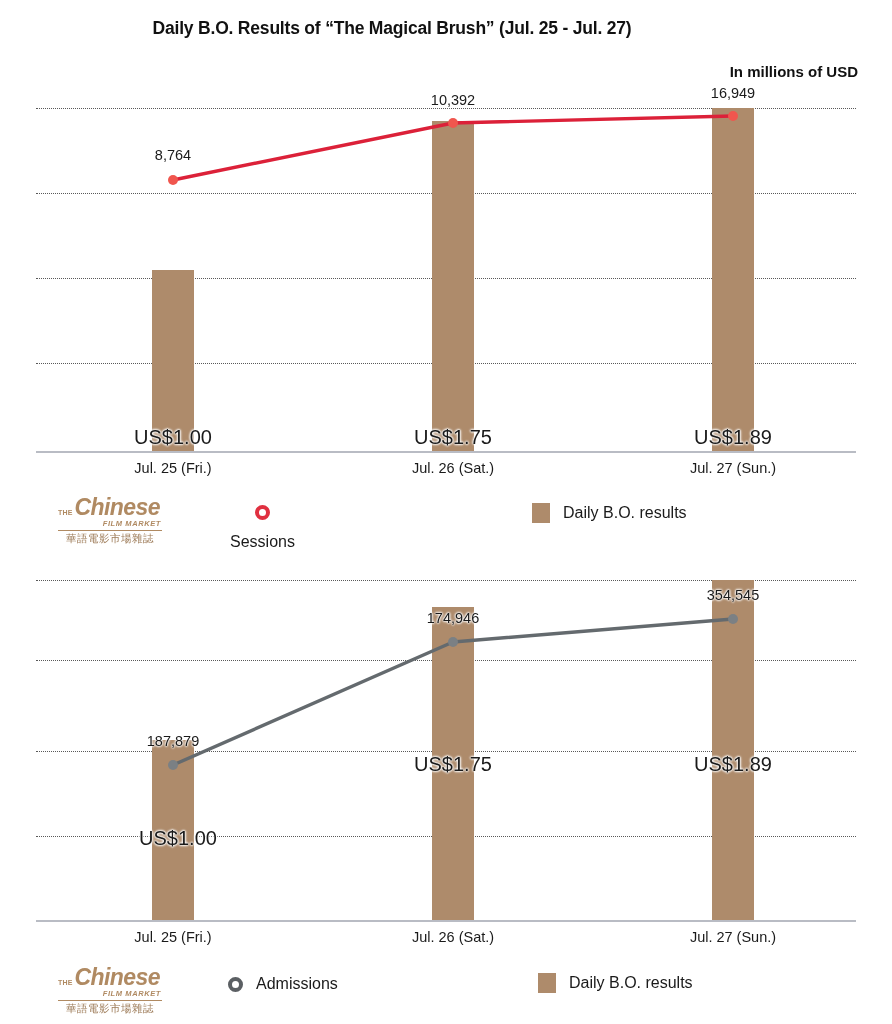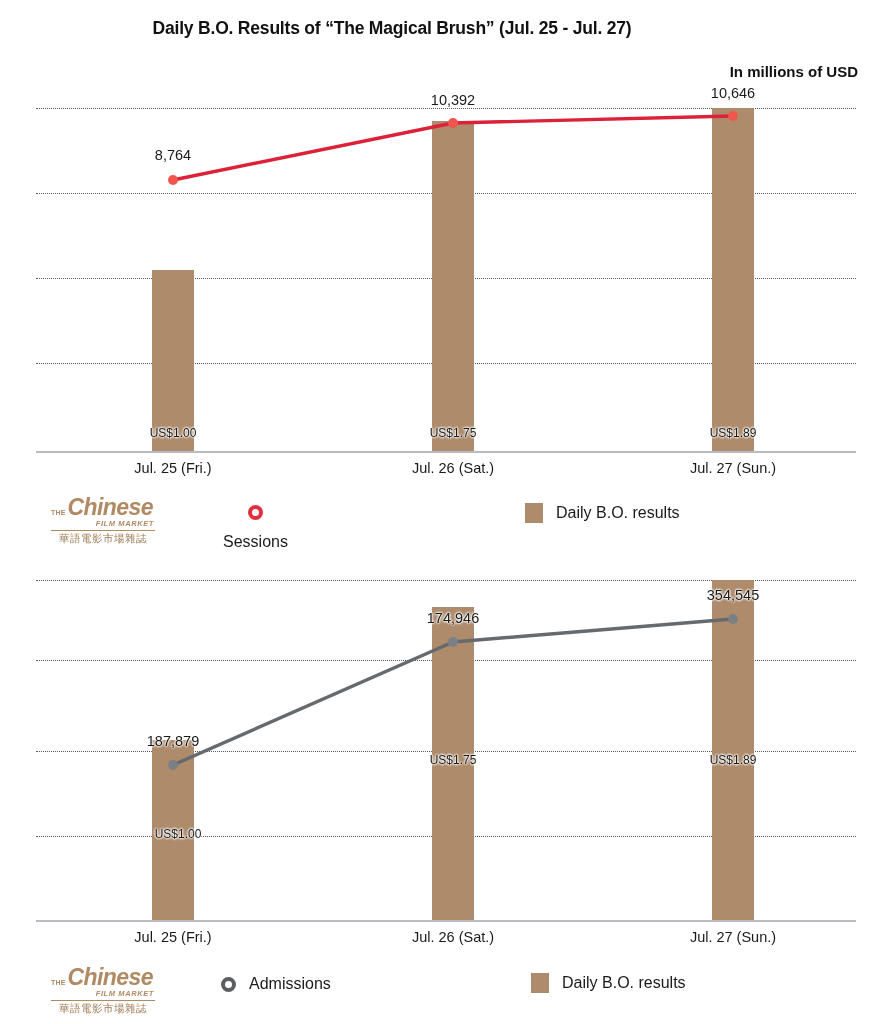--- a/index.html
+++ b/index.html
@@ -88,39 +88,39 @@
     position: absolute;
     font-size: 14.5px;
     color: #1a1a1a;
     white-space: nowrap;
     transform: translateX(-50%);
     text-shadow: 0 0 3px #fff, 0 0 3px #fff, 0 0 2px #fff, 0 0 2px #fff;
   }
 
   .bar-label {
     position: absolute;
-    font-size: 12px;
+    font-size: 20px;
     color: #1a1a1a;
     white-space: nowrap;
     transform: translateX(-50%);
     text-shadow: 0 0 3px #fff, 0 0 3px #fff, 0 0 2px #fff, 0 0 2px #fff;
   }
 
   .cat-label {
     position: absolute;
     font-size: 14.5px;
     color: #1a1a1a;
     white-space: nowrap;
     transform: translateX(-50%);
   }
 
   
   .legend {
     position: absolute;
-    left: 1px;
+    left: 8px;
     width: 717px;
     height: 58px;
   }
   .legend-entry {
     position: absolute;
     display: flex;
     align-items: center;
     gap: 13px;
   }
   .legend-entry .lbl {
@@ -211,21 +211,21 @@
 
     <svg class="series-svg" width="820" height="358" viewBox="0 0 820 358">
       <polyline points="137,85 417,28 697,21" fill="none" stroke="#dc2139" stroke-width="3.4" stroke-linejoin="round" stroke-linecap="round"></polyline>
       <circle cx="137" cy="85" r="5" fill="#f0564e"></circle>
       <circle cx="417" cy="28" r="5" fill="#f0564e"></circle>
       <circle cx="697" cy="21" r="5" fill="#f0564e"></circle>
     </svg>
 
     <div class="pt-label" style="left:137px; top:52px;">8,764</div>
     <div class="pt-label" style="left:417px; top:-3px;">10,392</div>
-    <div class="pt-label" style="left:697px; top:-10px;">10,646</div>
+    <div class="pt-label" style="left:697px; top:-10px;">16,949</div>
 
     <div class="bar-label" style="left:137px; top:331px;">US$1.00</div>
     <div class="bar-label" style="left:417px; top:331px;">US$1.75</div>
     <div class="bar-label" style="left:697px; top:331px;">US$1.89</div>
 
     <div class="axis-line" style="top:356px"></div>
 
     <div class="cat-label" style="left:137px; top:365px;">Jul. 25 (Fri.)</div>
     <div class="cat-label" style="left:417px; top:365px;">Jul. 26 (Sat.)</div>
     <div class="cat-label" style="left:697px; top:365px;">Jul. 27 (Sun.)</div>

